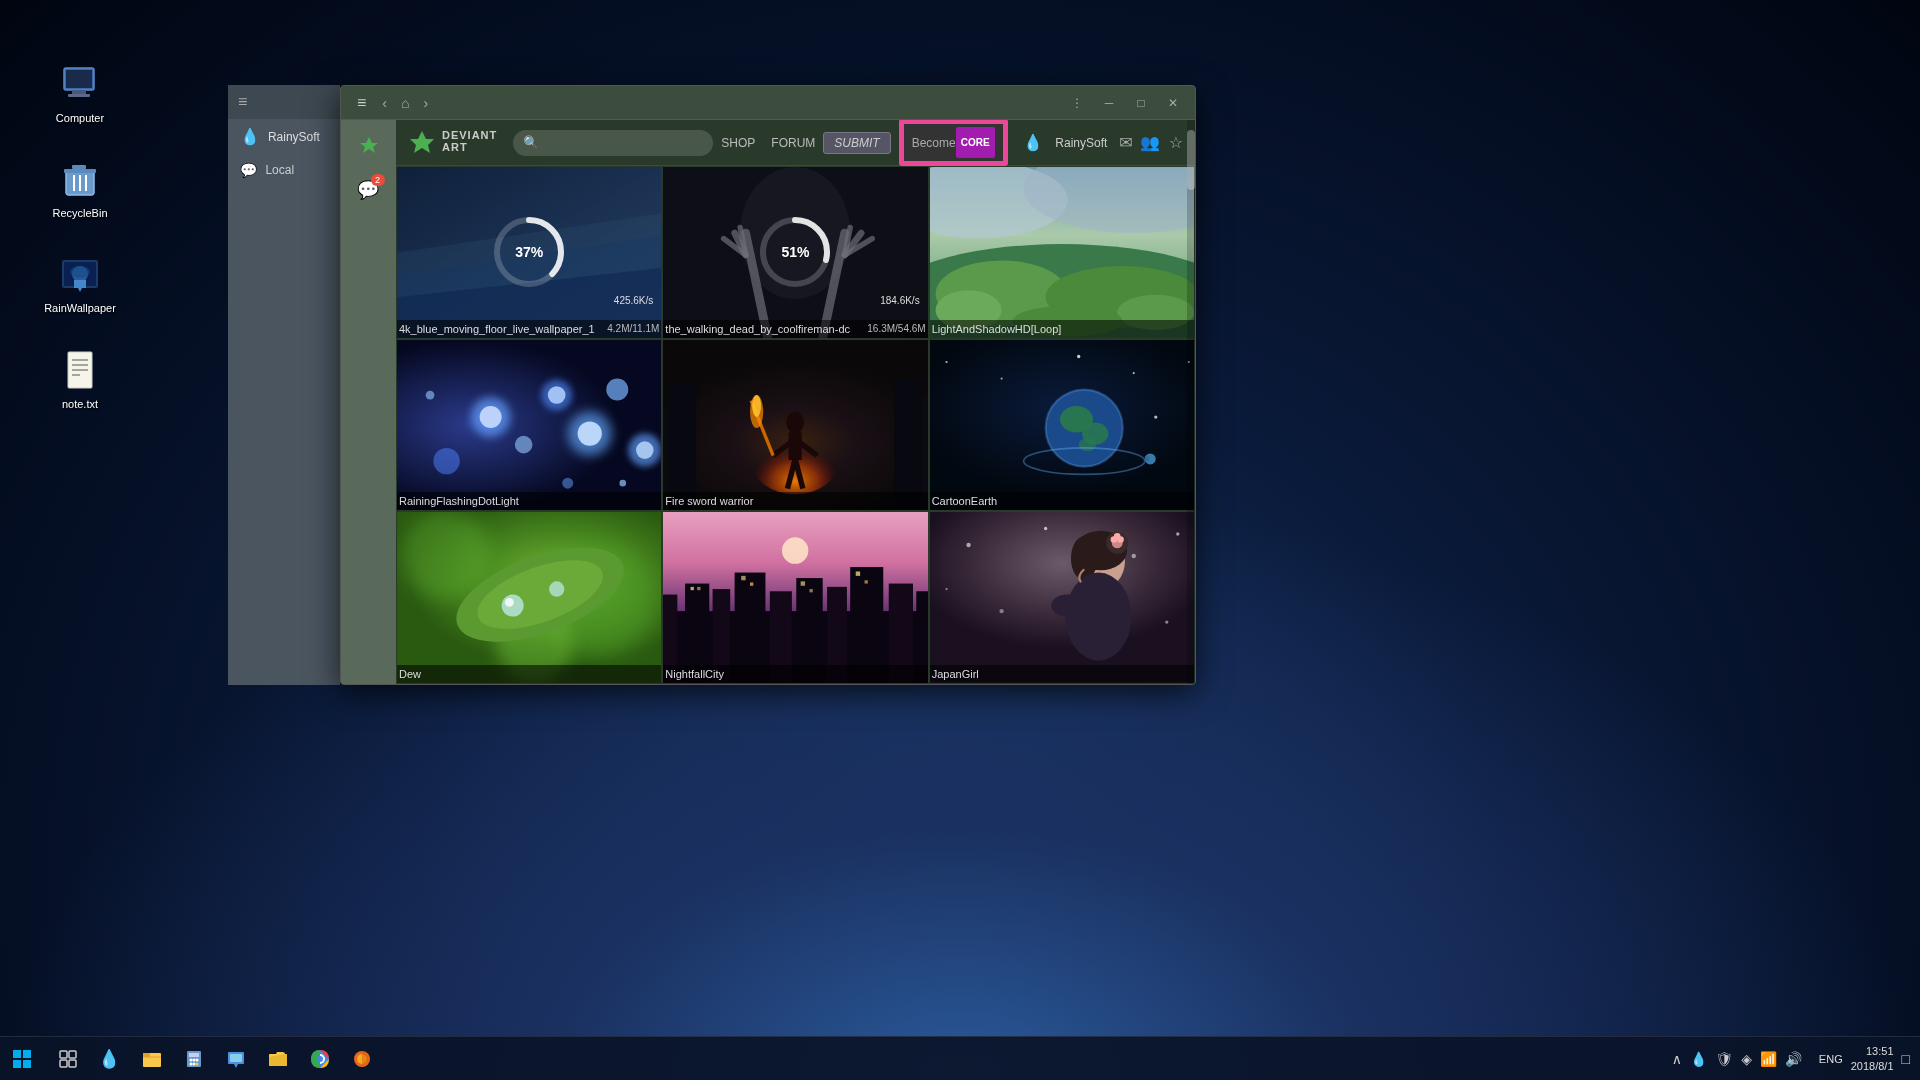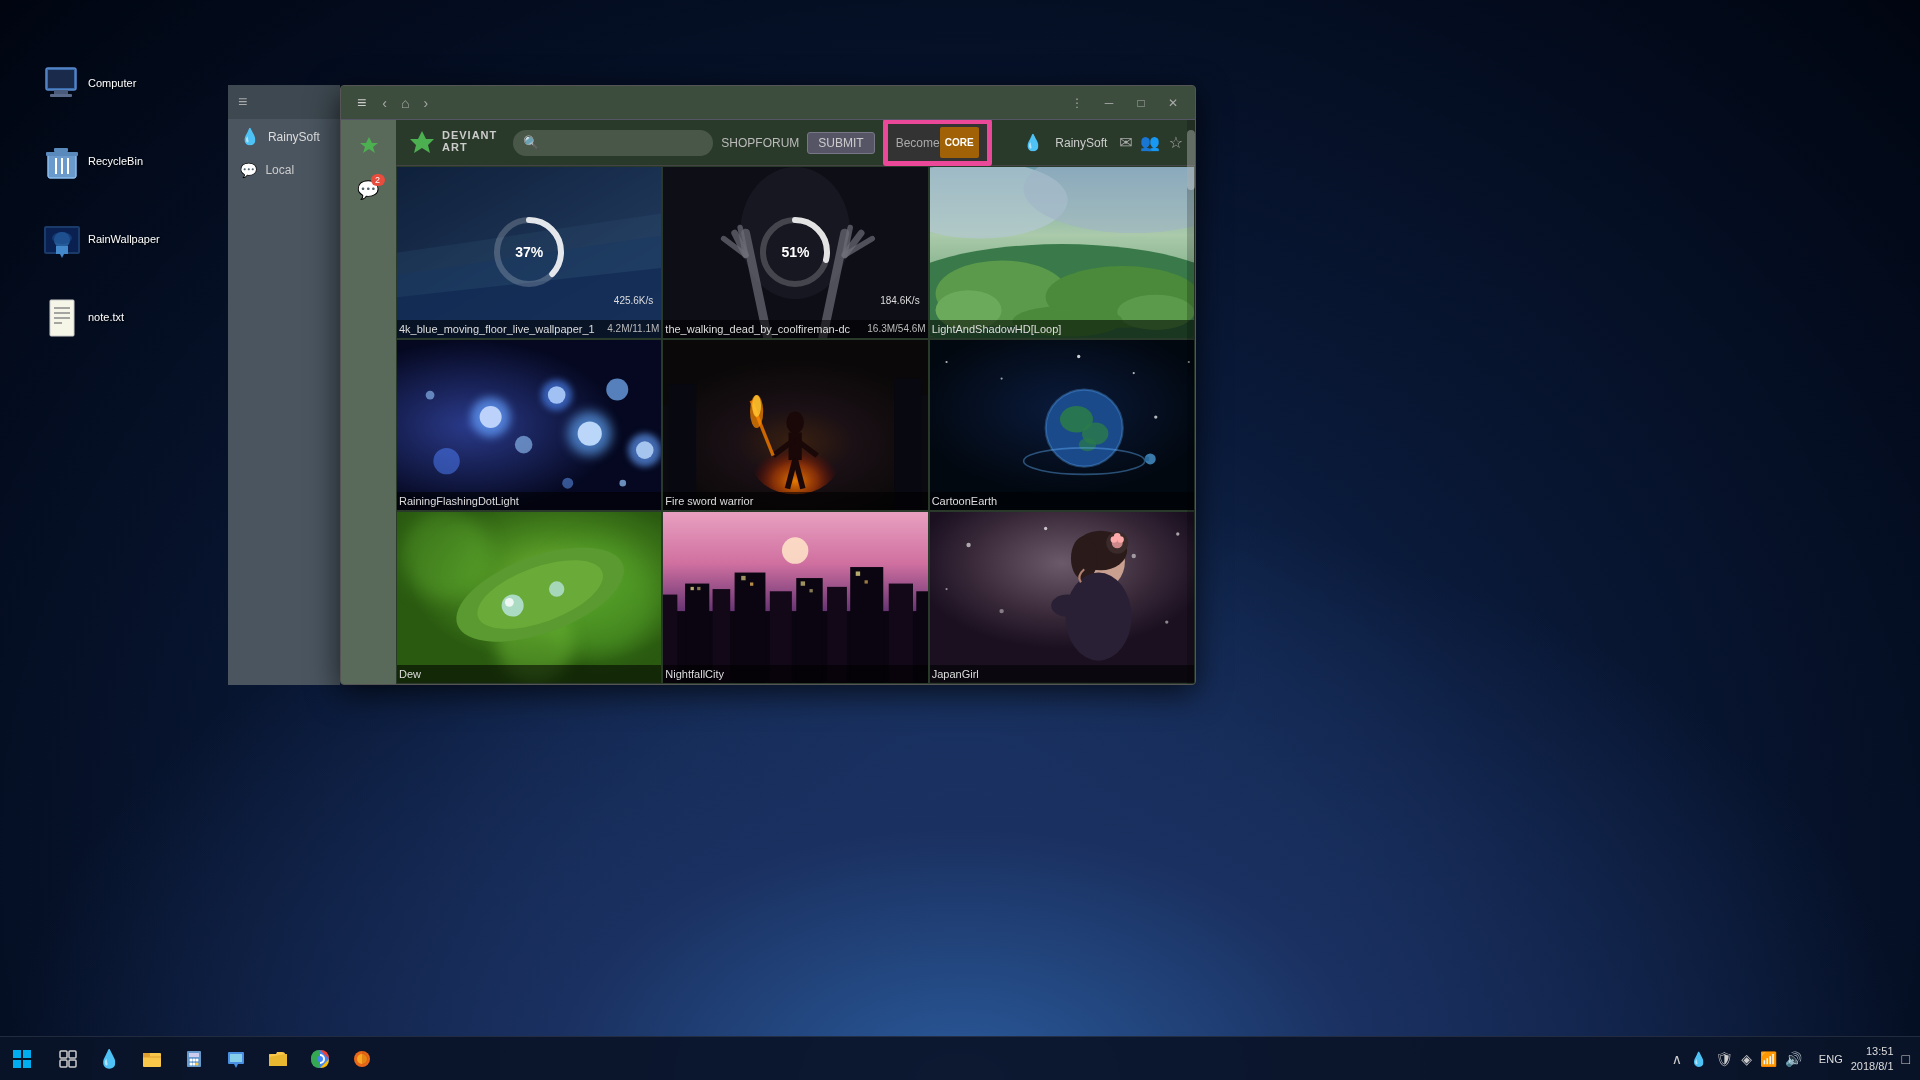--- a/index.html
+++ b/index.html
@@ -34,21 +34,21 @@
     .desktop-icons {
       position: absolute;
       top: 60px;
       left: 40px;
       display: flex;
       flex-direction: column;
       gap: 30px;
     }
     .desktop-icon {
       display: flex;
-      flex-direction: row;
+      flex-direction: column;
       align-items: center;
       gap: 4px;
       cursor: pointer;
       width: 80px;
     }
     .desktop-icon .icon-img {
       width: 48px;
       height: 48px;
       display: flex;
       align-items: center;
@@ -241,50 +241,52 @@
       flex: 1;
       max-width: 200px;
     }
     .da-search-input-text {
       flex: 1;
       color: #aaa;
       font-size: 12px;
     }
     .da-nav-links {
       display: flex;
+      gap: 16px;
       align-items: center;
     }
     .da-nav-link {
       color: #bbb;
       font-size: 12px;
       cursor: pointer;
     }
     .da-submit-btn {
       background: #556;
       color: #ccc;
       border: 1px solid #778;
       padding: 3px 10px;
       font-size: 12px;
       border-radius: 3px;
       cursor: pointer;
+      font-style: italic;
     }
     .da-core-btn {
       background: #333;
       border: 5px solid #ec4899;
       padding: 3px 8px;
       font-size: 12px;
       border-radius: 3px;
       cursor: pointer;
       display: flex;
       align-items: center;
       gap: 0;
     }
     .da-core-text { color: #aaa; }
     .da-core-badge {
-      background: #a16207;
+      background: #a21caf;
       color: #fff;
       font-size: 10px;
       padding: 10px 5px;
       border-radius: 2px;
       font-weight: bold;
     }
     .da-user-area {
       display: flex;
       align-items: center;
       gap: 12px;

